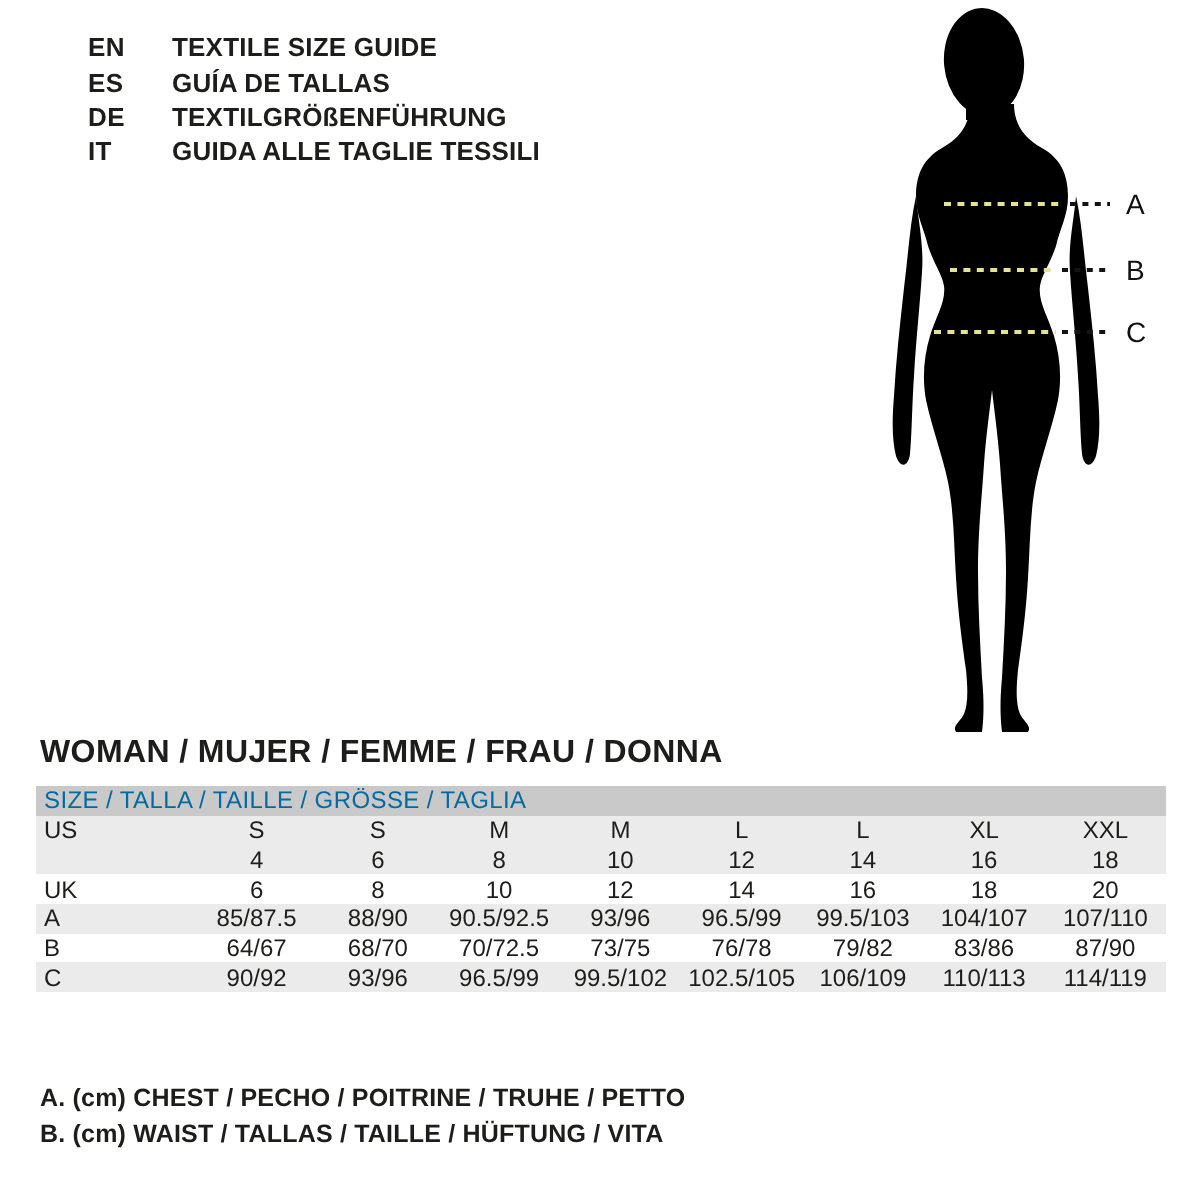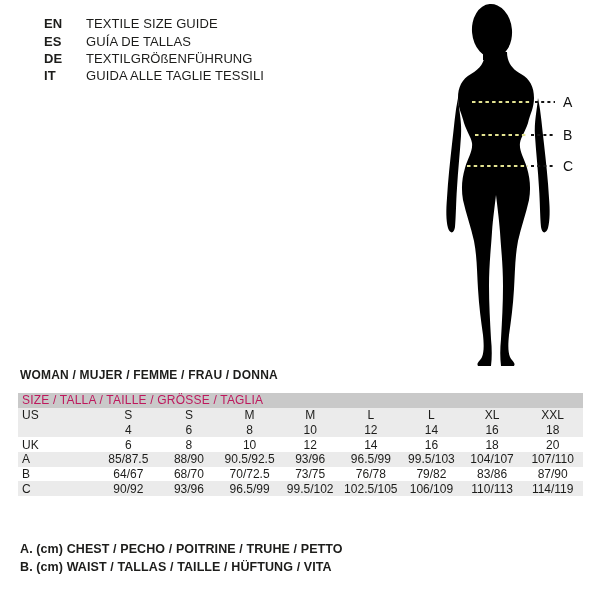--- a/index.html
+++ b/index.html
@@ -9,39 +9,39 @@
     font-family:"Liberation Sans", sans-serif;
     color:var(--text,#1d1d1b);
     -webkit-font-smoothing:antialiased;
   }
   .page{position:absolute;inset:0;}
 
   
   .lang-list{position:absolute;left:20px;top:15px;}
   .lang-row{display:flex;height:17.4px;align-items:center;padding-left:24px;}
   .lang-code{width:42px;font-size:13px;font-weight:700;letter-spacing:.2px;}
-  .lang-label{font-size:13px;font-weight:400;letter-spacing:.1px;white-space:nowrap;}
+  .lang-label{font-size:13px;font-weight:700;letter-spacing:.1px;white-space:nowrap;}
 
   
   .figure{position:absolute;left:425px;top:0;width:165px;height:372px;}
   .figure svg{position:absolute;left:0;top:0;}
   .figure svg .body{fill:var(--silhouette,#000);}
   .dash-on{stroke:var(--dash-on-body,#e3e391);stroke-width:2;stroke-dasharray:3.5 3.2;fill:none;}
   .dash-off{stroke:var(--dash-off-body,#141414);stroke-width:2;stroke-dasharray:3 3.2;fill:none;}
   .marker{position:absolute;left:138px;font-size:14px;line-height:14px;font-weight:400;color:#111;}
   .m-a{top:95px;} .m-b{top:128px;} .m-c{top:159px;}
 
   
-  .section-title{position:absolute;left:20px;top:368px;font-size:12px;font-weight:700;letter-spacing:.2px;}
+  .section-title{position:absolute;left:20px;top:368px;font-size:16px;font-weight:700;letter-spacing:.2px;}
 
   
   .size-table{position:absolute;left:18px;top:393px;width:565px;font-size:12px;}
   .thead{
     height:15px;line-height:15px;padding-left:4px;
-    background:var(--table-header-bg,#c9c9c9);color:#be185d;
+    background:var(--table-header-bg,#c9c9c9);color:#0369a1;
     font-size:12px;letter-spacing:.2px;
   }
   .trow{display:grid;grid-template-columns:80px repeat(8,1fr);height:14.7px;align-items:center;}
   .trow.shaded{background:var(--table-row-shade,#ebebeb);}
   .cell{text-align:center;white-space:nowrap;}
   .cell.label{text-align:left;padding-left:4px;}
 
   
   .legend{position:absolute;left:20px;top:540px;}
   .legend-line{height:18.2px;line-height:18.2px;font-size:12.5px;font-weight:700;letter-spacing:.1px;white-space:nowrap;}

